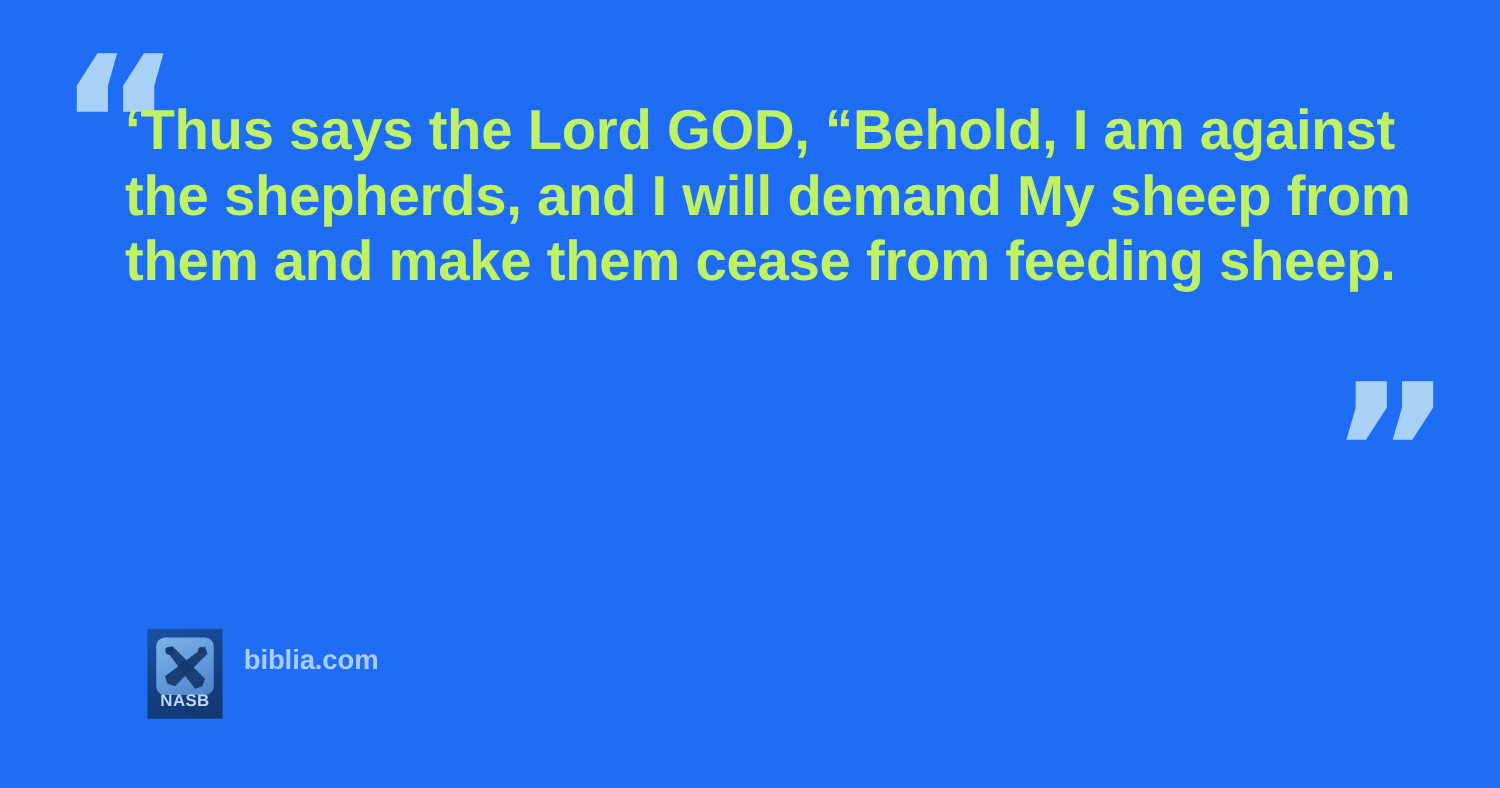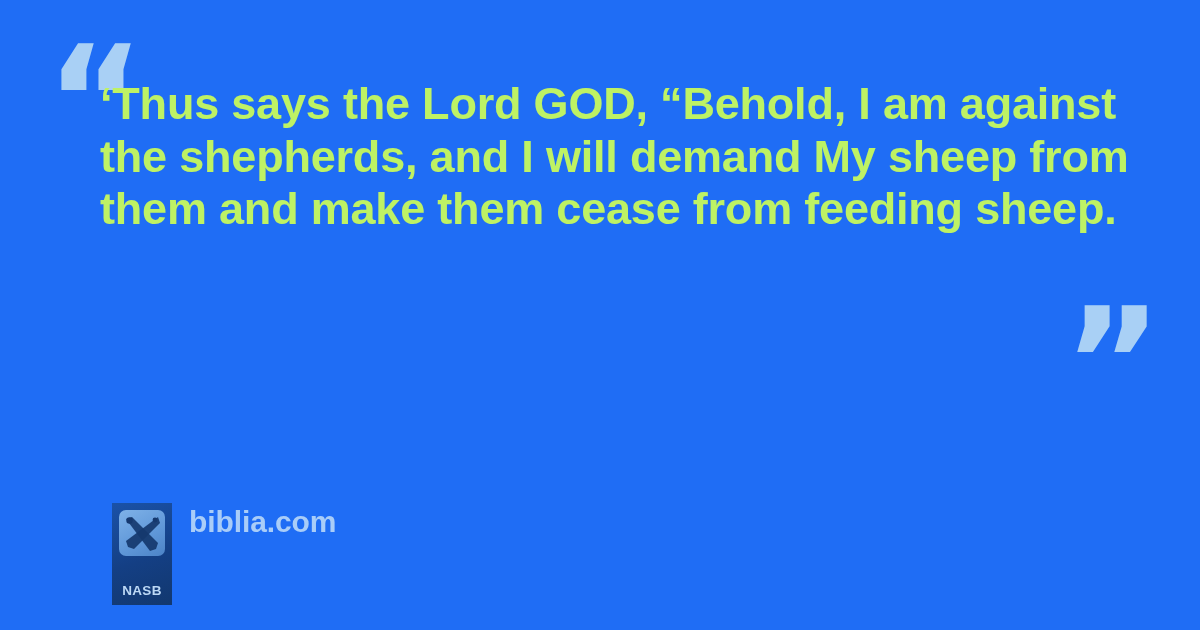--- a/index.html
+++ b/index.html
@@ -69,25 +69,26 @@
     position: absolute;
     left: 112px;
     top: 503px;
     display: flex;
     align-items: flex-start;
   }
 
   .logo {
     position: relative;
     width: 60px;
-    height: 102px;
+    height: 72px;
     background: #16468f;
     background: linear-gradient(160deg, #1a52a8 0%, #143f84 55%, #12386f 100%);
     flex: 0 0 auto;
     overflow: hidden;
+    margin-left: 6px;
   }
 
   .logo-plate {
     position: absolute;
     left: 7px;
     top: 7px;
     width: 46px;
     height: 46px;
     border-radius: 7px;
     background: linear-gradient(150deg, #7fb2e8 0%, #5f97d8 60%, #4c83c6 100%);
@@ -123,24 +124,24 @@
     font-size: 40px;
     line-height: 47px;
     letter-spacing: -0.4px;
     white-space: nowrap;
   }
 
   .footer-subtitle {
     color: #a9cdf8;
     font-family: "Liberation Sans", sans-serif;
     font-weight: 700;
-    font-size: 30px;
+    font-size: 22px;
     line-height: 30px;
     letter-spacing: -0.1px;
-    margin-top: 3px;
+    margin-top: 9px;
     white-space: nowrap;
   }
 </style>
 </head>
 <body>
 
 <div class="card">
 
   <div class="quote-mark quote-open">“</div>
 

